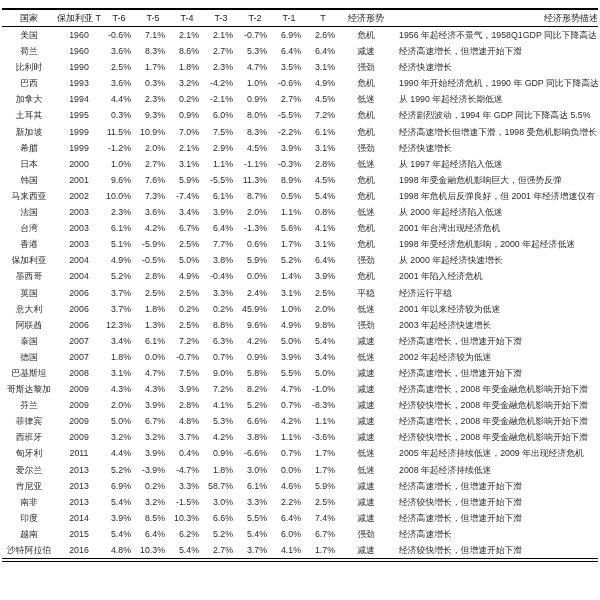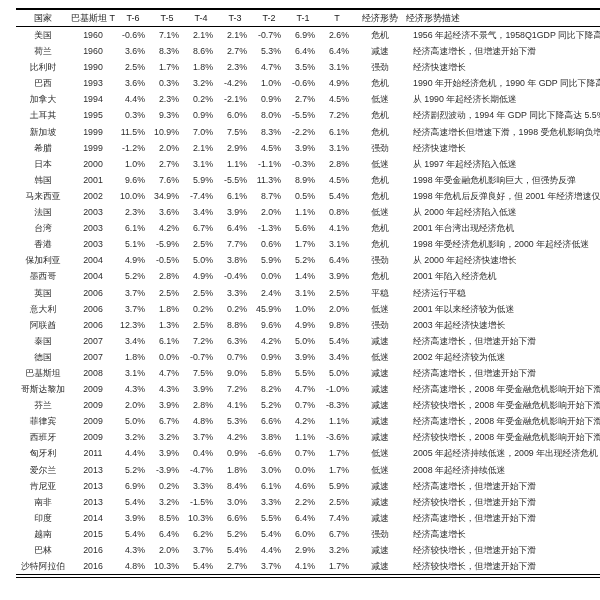--- a/index.html
+++ b/index.html
@@ -5,21 +5,21 @@
   * { margin: 0; padding: 0; box-sizing: border-box; }
   html, body {
     width: 600px; height: 600px;
     background: #ffffff;
     font-family: "Liberation Sans", "DejaVu Sans", sans-serif;
     color: #262626;
     overflow: hidden;
   }
   .page {
     width: 600px; height: 600px;
-    padding: 8px 2px 0 16px;
+    padding: 8px 2px 0 2px;
     background: #ffffff;
   }
   table.tbl {
     width: 596px;
     table-layout: fixed;
     border-collapse: collapse;
     border-top: 2px solid #000;
     border-bottom: 4px double #000;
   }
   thead th {
@@ -42,31 +42,31 @@
   }
   
   .c0  { width: 54px;  text-align: center; }
   .c1  { width: 46px;  text-align: center; }
   .c2, .c3, .c4, .c5, .c6, .c7, .c8 { width: 34px; text-align: right; padding-right: 5px; }
   .c9  { width: 52px;  text-align: center; }
   .c10 { text-align: left; padding-left: 7px; }
   thead th.c2, thead th.c3, thead th.c4, thead th.c5, thead th.c6, thead th.c7, thead th.c8 {
     text-align: center; padding-right: 0;
   }
-  thead th.c10 { text-align: left; padding-left: 0; }
+  thead th.c10 { text-align: right; padding-left: 0; }
 </style>
 </head>
 <body>
 
 <div class="page">
   <table class="tbl">
     <thead>
       <tr id="header-row">
           <th class="c0">国家</th>
-          <th class="c1">巴基斯坦 T</th>
+          <th class="c1">保加利亚 T</th>
           <th class="c2">T-6</th>
           <th class="c3">T-5</th>
           <th class="c4">T-4</th>
           <th class="c5">T-3</th>
           <th class="c6">T-2</th>
           <th class="c7">T-1</th>
           <th class="c8">T</th>
           <th class="c9">经济形势</th>
           <th class="c10">经济形势描述</th>
         </tr>
@@ -199,21 +199,21 @@
           <td class="c6">11.3%</td>
           <td class="c7">8.9%</td>
           <td class="c8">4.5%</td>
           <td class="c9">危机</td>
           <td class="c10">1998 年受金融危机影响巨大，但强势反弹</td>
         </tr>
         <tr>
           <td class="c0">马来西亚</td>
           <td class="c1">2002</td>
           <td class="c2">10.0%</td>
-          <td class="c3">34.9%</td>
+          <td class="c3">7.3%</td>
           <td class="c4">-7.4%</td>
           <td class="c5">6.1%</td>
           <td class="c6">8.7%</td>
           <td class="c7">0.5%</td>
           <td class="c8">5.4%</td>
           <td class="c9">危机</td>
           <td class="c10">1998 年危机后反弹良好，但 2001 年经济增速仅有 0.5%</td>
         </tr>
         <tr>
           <td class="c0">法国</td>
@@ -435,21 +435,21 @@
           <td class="c8">1.7%</td>
           <td class="c9">低迷</td>
           <td class="c10">2008 年起经济持续低迷</td>
         </tr>
         <tr>
           <td class="c0">肯尼亚</td>
           <td class="c1">2013</td>
           <td class="c2">6.9%</td>
           <td class="c3">0.2%</td>
           <td class="c4">3.3%</td>
-          <td class="c5">8.4%</td>
+          <td class="c5">58.7%</td>
           <td class="c6">6.1%</td>
           <td class="c7">4.6%</td>
           <td class="c8">5.9%</td>
           <td class="c9">减速</td>
           <td class="c10">经济高速增长，但增速开始下滑</td>
         </tr>
         <tr>
           <td class="c0">南非</td>
           <td class="c1">2013</td>
           <td class="c2">5.4%</td>
@@ -482,33 +482,20 @@
           <td class="c3">6.4%</td>
           <td class="c4">6.2%</td>
           <td class="c5">5.2%</td>
           <td class="c6">5.4%</td>
           <td class="c7">6.0%</td>
           <td class="c8">6.7%</td>
           <td class="c9">强劲</td>
           <td class="c10">经济高速增长</td>
         </tr>
         <tr>
-          <td class="c0">巴林</td>
-          <td class="c1">2016</td>
-          <td class="c2">4.3%</td>
-          <td class="c3">2.0%</td>
-          <td class="c4">3.7%</td>
-          <td class="c5">5.4%</td>
-          <td class="c6">4.4%</td>
-          <td class="c7">2.9%</td>
-          <td class="c8">3.2%</td>
-          <td class="c9">减速</td>
-          <td class="c10">经济较快增长，但增速开始下滑</td>
-        </tr>
-        <tr>
           <td class="c0">沙特阿拉伯</td>
           <td class="c1">2016</td>
           <td class="c2">4.8%</td>
           <td class="c3">10.3%</td>
           <td class="c4">5.4%</td>
           <td class="c5">2.7%</td>
           <td class="c6">3.7%</td>
           <td class="c7">4.1%</td>
           <td class="c8">1.7%</td>
           <td class="c9">减速</td>

